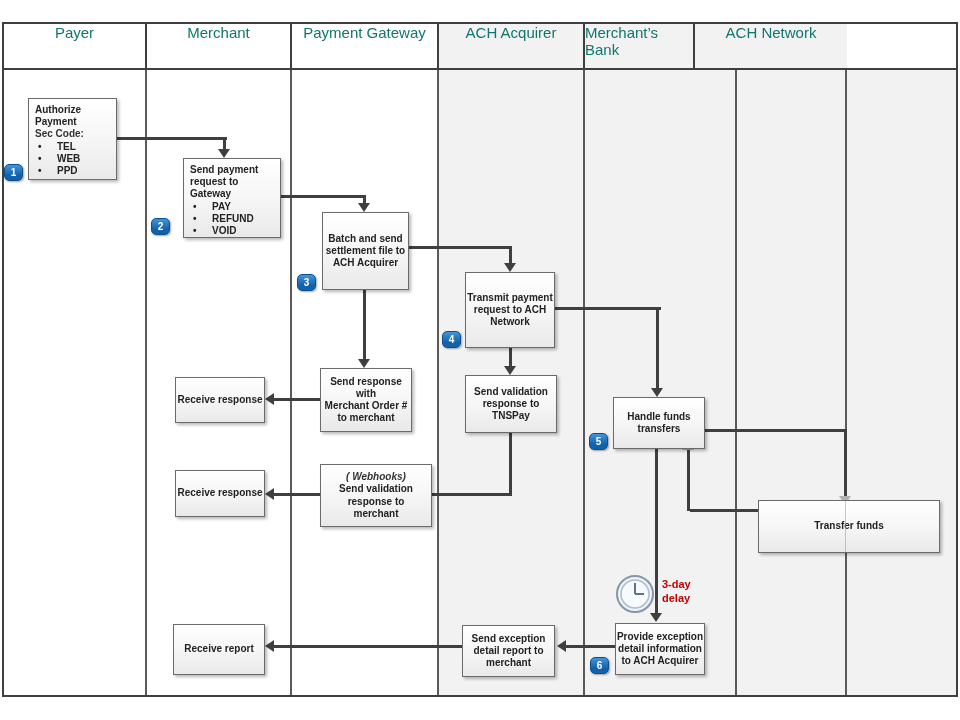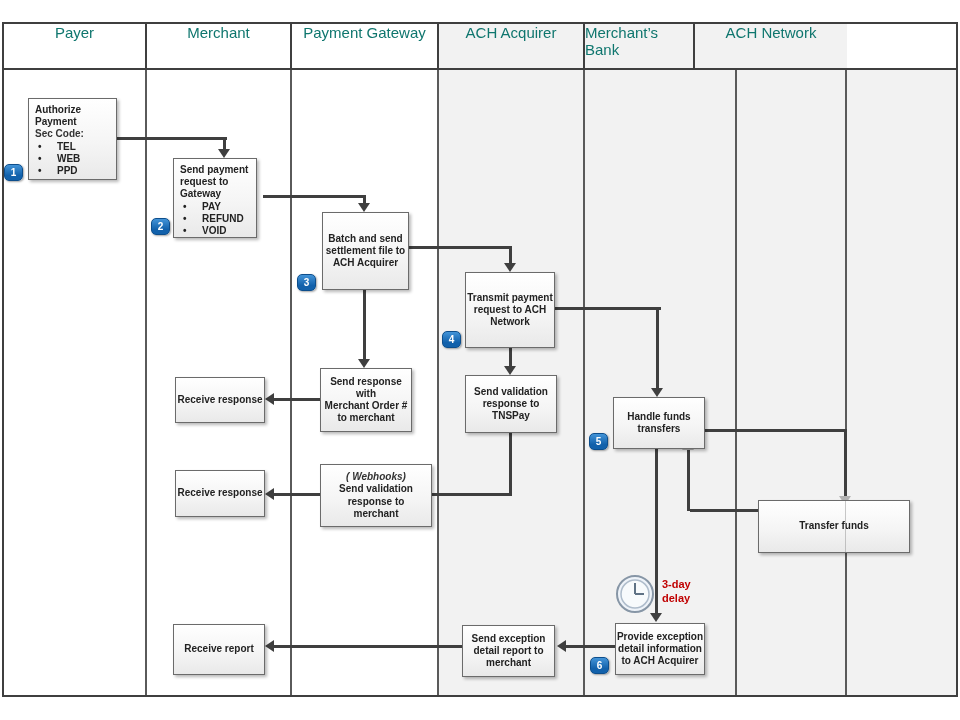--- a/index.html
+++ b/index.html
@@ -151,21 +151,21 @@
         <span>TEL</span>
       </div>
     <div class="brow">
         <span>WEB</span>
       </div>
     <div class="brow">
         <span>PPD</span>
       </div>
   </div>
 
-  <div class="pbox left" style="left:173px;top:158px;width:84px;height:80px">
+  <div class="pbox left" style="left:183px;top:158px;width:98px;height:80px">
     <div>Send payment</div>
     <div>request to</div>
     <div>Gateway</div>
     <div class="brow">
         <span>PAY</span>
       </div>
     <div class="brow">
         <span>REFUND</span>
       </div>
     <div class="brow">
@@ -189,21 +189,21 @@
     <div>Send validation</div>
     <div>response to</div>
     <div>TNSPay</div>
   </div>
 
   <div class="pbox" style="left:613px;top:397px;width:92px;height:52px">
     <div>Handle funds</div>
     <div>transfers</div>
   </div>
 
-  <div class="pbox" style="left:758px;top:500px;width:152px;height:53px">
+  <div class="pbox" style="left:758px;top:500px;width:182px;height:53px">
     <div>Transfer funds</div>
   </div>
   <div class="lane-overlay"></div>
 
   <div class="pbox" style="left:175px;top:377px;width:90px;height:46px">
     <div>Receive response</div>
   </div>
 
   <div class="pbox" style="left:320px;top:368px;width:92px;height:64px">
     <div>Send response</div>

